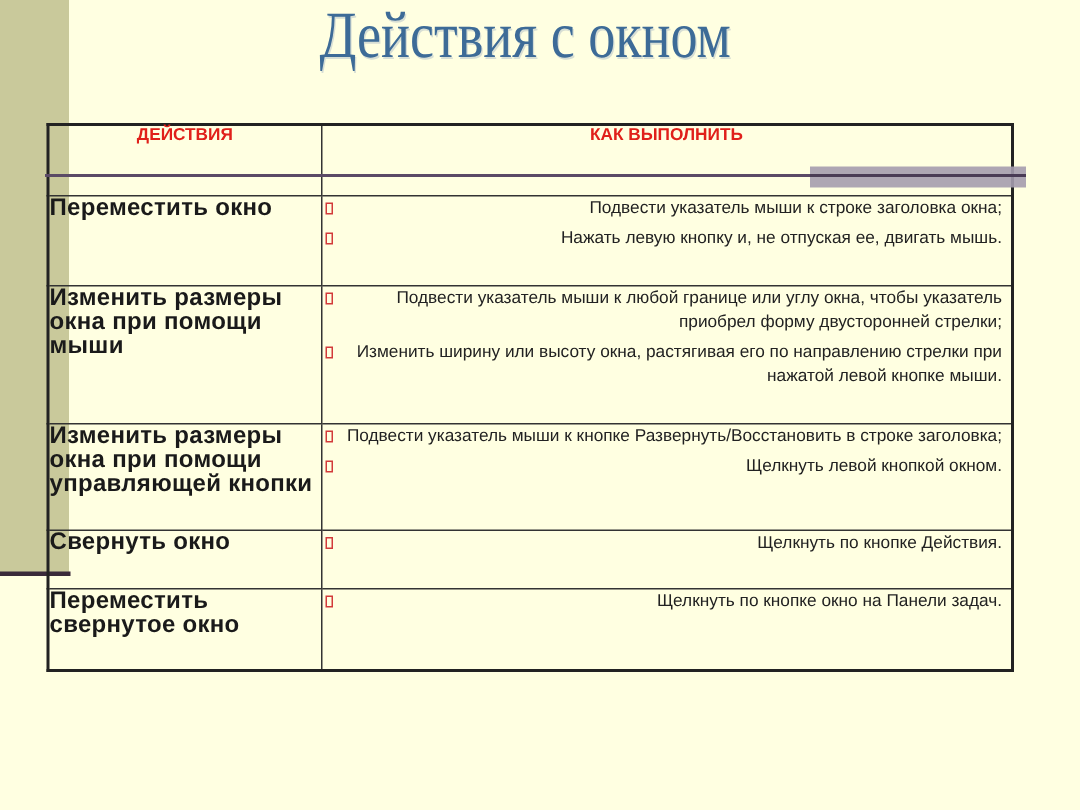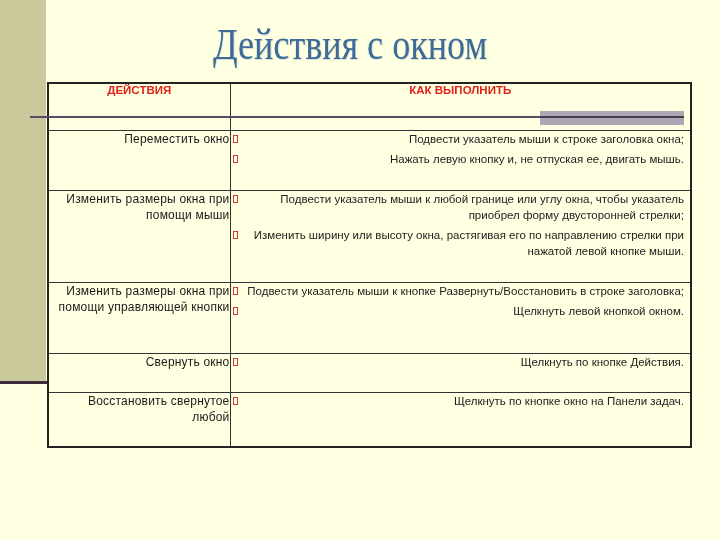--- a/index.html
+++ b/index.html
@@ -10,21 +10,21 @@
     }
     .sidebar-band {
       position:absolute; left:0; top:0; width:46px; height:382px;
       background:#C9C99B;
     }
     .sidebar-line {
       position:absolute; left:0; top:381px; width:47px; height:3px;
       background:#3a2a3a;
     }
     .title-wrap {
-      position:absolute; left:213px; top:21px; width:273px; height:50px;
+      position:absolute; left:213px; top:0; width:273px; height:50px;
       overflow:visible;
     }
     .title {
       display:inline-block;
       font-family:"Liberation Serif", serif;
       font-size:44px; line-height:48px;
       color:#3D6B97;
       transform:scaleX(0.82); transform-origin:left top;
       white-space:nowrap;
       text-shadow:1px 1px 0 rgba(140,160,190,0.35);
@@ -35,39 +35,39 @@
     }
     .deco-block {
       position:absolute; left:540px; top:111px; width:144px; height:14px;
       background:#a59cae; opacity:0.9;
     }
     .deco-block-line {
       position:absolute; left:540px; top:116px; width:144px; height:2px;
       background:#4a3b55;
     }
     table.actions {
-      position:absolute; left:47px; top:82px; width:643px; height:366px;
+      position:absolute; left:31px; top:82px; width:643px; height:366px;
       border-collapse:collapse;
       border:2.5px solid #222;
       table-layout:fixed;
     }
     table.actions td, table.actions th {
       border:1px solid #333;
       vertical-align:top;
       padding:0;
     }
     col.c1 { width:182px; }
     col.c2 { width:461px; }
     th.hdr {
       color:#E0201A; font-weight:bold; font-size:11.5px;
       text-align:center; padding-top:6px; height:34px;
     }
     td.act {
-      font-weight:normal; font-size:12px; color:#1a1a1a;
-      text-align:right; line-height:16px; padding-top:3px;
+      font-weight:bold; font-size:16px; color:#1a1a1a;
+      text-align:left; line-height:16px; padding-top:3px;
       letter-spacing:0.2px;
     }
     td.how {
       font-size:11.5px; color:#222; line-height:16px; padding-top:3px;
     }
     .bullet-row { display:flex; align-items:flex-start; margin-bottom:4px;text-align:right; }
     .bullet {
       flex:0 0 auto; width:5px; height:8px; margin-top:4px; margin-left:2px; margin-right:1px;
       border:1px solid #D23A3A; box-sizing:border-box;
     }
@@ -147,21 +147,21 @@
     <td class="act">Свернуть окно</td>
     <td class="how">
       <div class="bullet-row">
             <span class="bullet"></span>
             <span class="btext">Щелкнуть по кнопке Действия.</span>
           </div>
     </td>
   </tr>
 
   <tr class="r5">
-    <td class="act">Восстановить свернутое любой</td>
+    <td class="act">Переместить свернутое окно</td>
     <td class="how">
       <div class="bullet-row">
             <span class="bullet"></span>
             <span class="btext">Щелкнуть по кнопке окно на Панели задач.</span>
           </div>
     </td>
   </tr>
 
 </tbody>
   </table>

